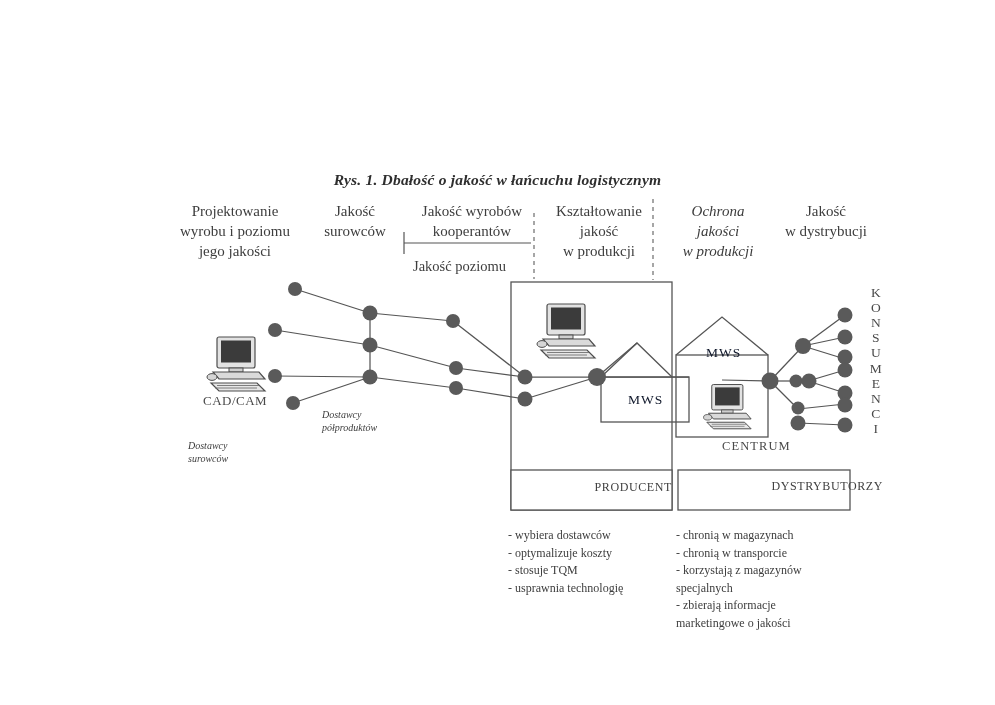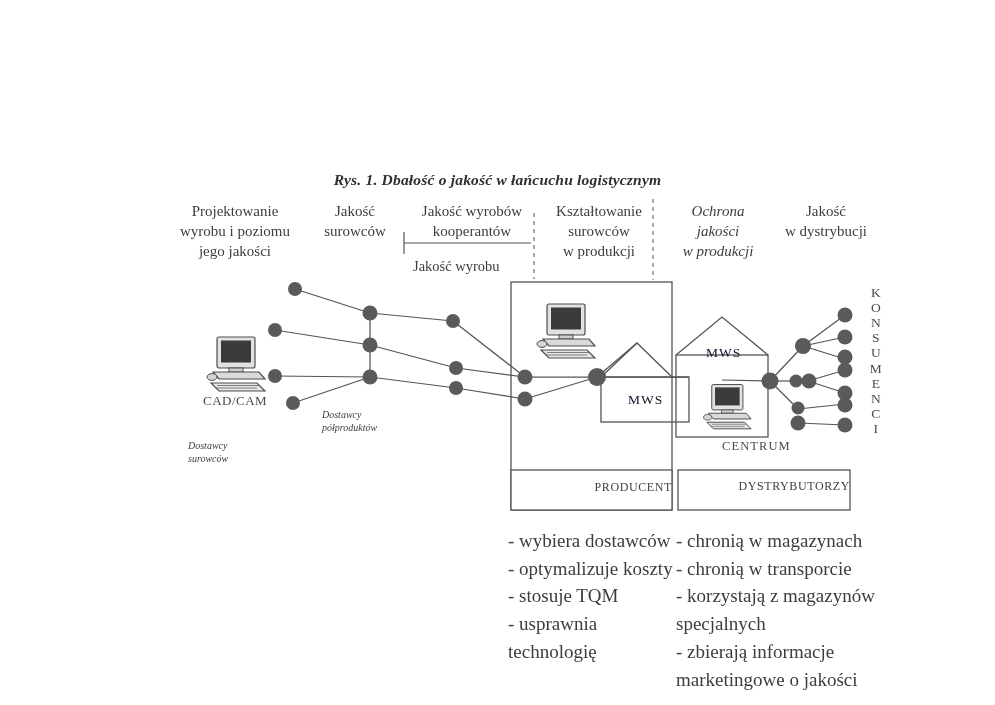--- a/index.html
+++ b/index.html
@@ -86,21 +86,21 @@
     color: #4a4a4a;
   }
   .cadcam-label {
     font-size: 13px;
     letter-spacing: 0.5px;
     color: #4a4a4a;
   }
 
   
   .bullets {
-    font-size: 19px;
+    font-size: 12px;
     line-height: 1.46;
     color: #3d3d3d;
     white-space: pre-line;
   }
 
   
   #consumers {
     font-size: 13.5px;
     line-height: 1.12;
     letter-spacing: 0.5px;
@@ -120,31 +120,31 @@
 wyrobu i poziomu
 jego jakości</div>
 
   <div class="abs col-head" style="left:310px; top:175px; width:90px;">Jakość
 surowców</div>
 
   <div class="abs col-head" style="left:407px; top:175px; width:130px;">Jakość wyrobów
 kooperantów</div>
 
   <div class="abs col-head" style="left:541px; top:175px; width:116px;">Kształtowanie
-surowców
+jakość
 w produkcji</div>
 
   <div class="abs col-head" style="left:668px; top:175px; width:100px;font-style:italic;">Ochrona
 jakości
 w produkcji</div>
 
   <div class="abs col-head" style="left:770px; top:175px; width:112px;">Jakość
 w dystrybucji</div>
 
-  <div class="abs" id="supply-quality" style="left:413px; top:231px;">Jakość wyrobu</div>
+  <div class="abs" id="supply-quality" style="left:413px; top:231px;">Jakość poziomu</div>
 
   <svg id="canvas" viewBox="0 0 995 705">
     <defs>
       <g id="pc-icon">
 
         <rect x="8" y="0" width="38" height="31" rx="2" fill="#e2e2e2" stroke="#4d4d4d" stroke-width="1.2"></rect>
         <rect x="12" y="3.5" width="30" height="22" fill="#3b3b3b"></rect>
         <rect x="20" y="31" width="14" height="4" fill="#cfcfcf" stroke="#4d4d4d" stroke-width="1"></rect>
 
         <path d="M4 35 L50 35 L56 42 L10 42 Z" fill="#dadada" stroke="#4d4d4d" stroke-width="1.2"></path>
@@ -258,21 +258,21 @@
 półproduktów</div>
 
   <div class="abs mws-label" style="left:628px; top:365px;">MWS</div>
 
   <div class="abs mws-label" style="left:706px; top:318px;">MWS</div>
 
   <div class="abs centrum-label" style="left:722px; top:412px;">CENTRUM</div>
 
   <div class="abs box-label" style="left:511px; top:453px; width:161px;">PRODUCENT</div>
 
-  <div class="abs box-label" style="left:678px; top:452px; width:172px;">DYSTRYBUTORZY</div>
+  <div class="abs box-label" style="left:678px; top:452px; width:172px;padding-left:33px;">DYSTRYBUTORZY</div>
 
   <div class="abs" id="consumers" style="left:866px; top:258px; width:20px;">
       <span>K</span>
       <span>O</span>
       <span>N</span>
       <span>S</span>
       <span>U</span>
       <span>M</span>
       <span>E</span>
       <span>N</span>

